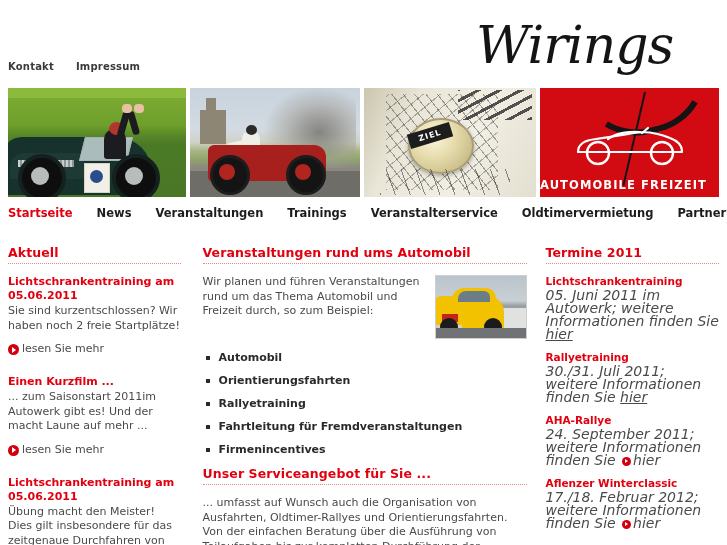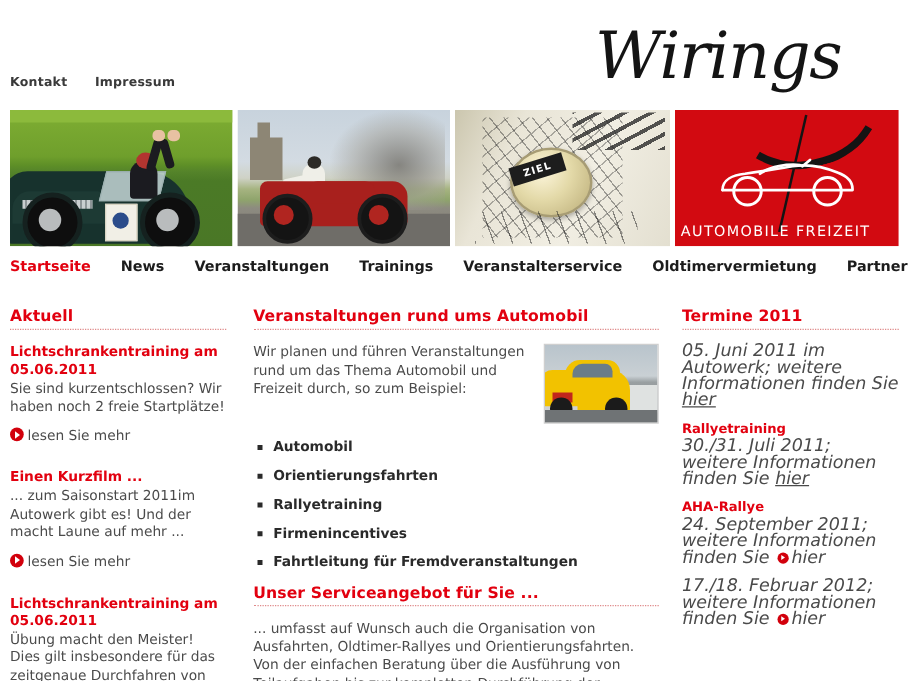--- a/index.html
+++ b/index.html
@@ -149,22 +149,22 @@
       background: repeating-linear-gradient(70deg, rgba(30,30,30,.5) 0 1px, transparent 1px 14px); }
 
   
   .ph4 { width:100%; height:100%; position:relative; background:#d20a11; }
   .ph4 .swoosh { position:absolute; left:38px; top:-50px; width:120px; height:84px;
       border:6px solid transparent; border-bottom-color:#141414; border-radius:0 0 62px 62px;
       transform:rotate(-14deg); }
   .ph4 .tail { position:absolute; left:104px; top:4px; width:2px; height:96px; background:#141414;
       transform:rotate(13deg); transform-origin:top center; }
   .ph4 svg { position:absolute; left:34px; top:36px; }
-  .ph4 .tagline { position:absolute; left:0; right:18px; bottom:5px; text-align:center;
-      color:#ffffff; font-size:11.5px; letter-spacing:1.1px; font-weight:400; }
+  .ph4 .tagline { position:absolute; left:0; right:4px; bottom:5px; 
+      color:#ffffff; font-size:11.5px; letter-spacing:1.1px; font-weight:700; }
 
   
   .mainnav {
     position: absolute;
     left: 8px;
     top: 206px;
     display: flex;
     gap: 24px;
     font-size: 11.5px;
     font-weight: bold;
@@ -198,21 +198,21 @@
     line-height:14px;
   }
   p.body {
     margin:0;
     font-size:11px;
     line-height:14.5px;
     color:#4a4a4a;
   }
   .news-block { margin-bottom:9px; }
   .more {
-    display:flex; align-items:flex-start; gap:3px;
+    display:flex; align-items:flex-end; gap:3px;
     margin-top:8px; margin-bottom:20px;
     font-size:11px; color:#4a4a4a; text-decoration:none;
   }
   .dot {
     display:inline-block; width:11px; height:11px; border-radius:50%;
     background:#d2000c; position:relative; flex:0 0 auto;
   }
   .dot:after {
     content:""; position:absolute; left:4px; top:2.5px;
     border-left:4px solid #ffffff;
@@ -412,48 +412,50 @@
           <div class="yw yw1"></div>
           <div class="yw yw2"></div>
           <div class="road"></div>
         </div>
       </div>
 
       <ul class="feat">
         <li>Automobil</li>
         <li>Orientierungsfahrten</li>
         <li>Rallyetraining</li>
+        <li>Fahrtleitung für Fremdveranstaltungen</li>
         <li>Firmenincentives</li>
-        <li>Fahrtleitung für Fremdveranstaltungen</li>
       </ul>
 
       <h2 class="sec mid-h2-2">Unser Serviceangebot für Sie ...</h2>
       <div class="rule"></div>
 
       <p class="body svc-body">... umfasst auf Wunsch auch die Organisation von Ausfahrten, Oldtimer-Rallyes und Orientierungsfahrten. Von der einfachen Beratung über die Ausführung von Teilaufgaben bis zur kompletten Durchführung der Veranstaltung.</p>
 
     </div>
 
     <div class="col-right">
       <h2 class="sec">Termine 2011</h2>
       <div class="rule"></div>
 
       <div class="term-block">
+        <h3>Lichtschrankentraining</h3>
         <p><span>05. Juni 2011 im Autowerk; weitere Informationen finden Sie </span><a class="hier" href="#">hier</a></p>
       </div>
 
       <div class="term-block">
         <h3>Rallyetraining</h3>
         <p><span>30./31. Juli 2011; weitere Informationen finden Sie </span><a class="hier" href="#">hier</a></p>
       </div>
 
       <div class="term-block">
         <h3>AHA-Rallye</h3>
         <p><span>24. September 2011; weitere Informationen finden Sie </span><span class="minidot"></span><a href="#" style="color:#4a4a4a;text-decoration:none;">hier</a></p>
       </div>
 
       <div class="term-block">
+        <h3>Aflenzer Winterclassic</h3>
         <p><span>17./18. Februar 2012; weitere Informationen finden Sie </span><span class="minidot"></span><a href="#" style="color:#4a4a4a;text-decoration:none;">hier</a></p>
       </div>
     </div>
 
   </div>
 </div>
 
 </body></html>

